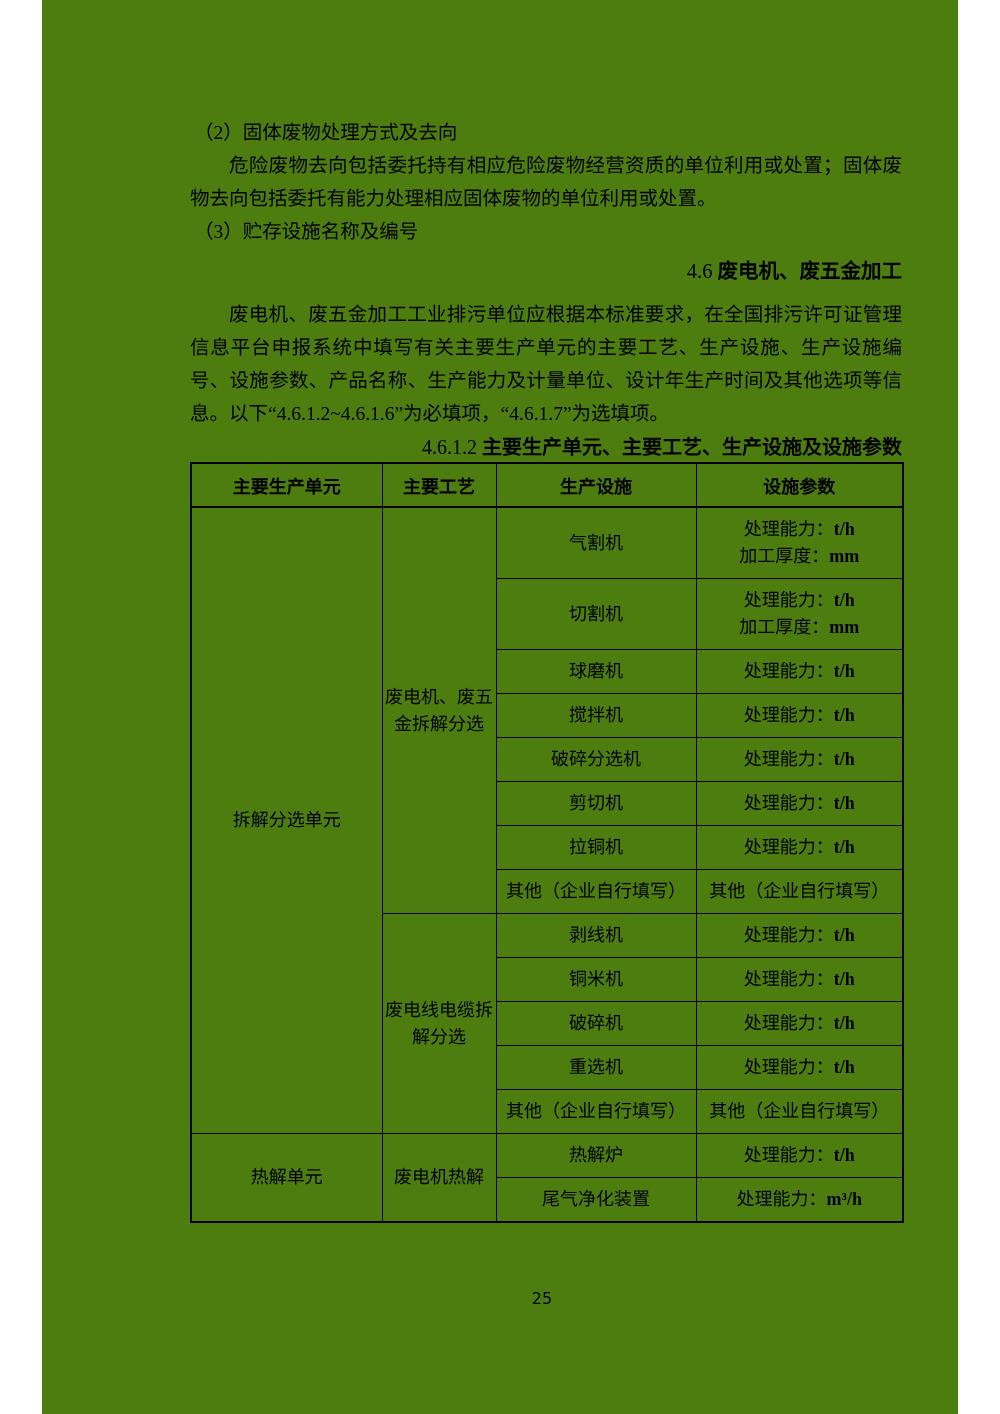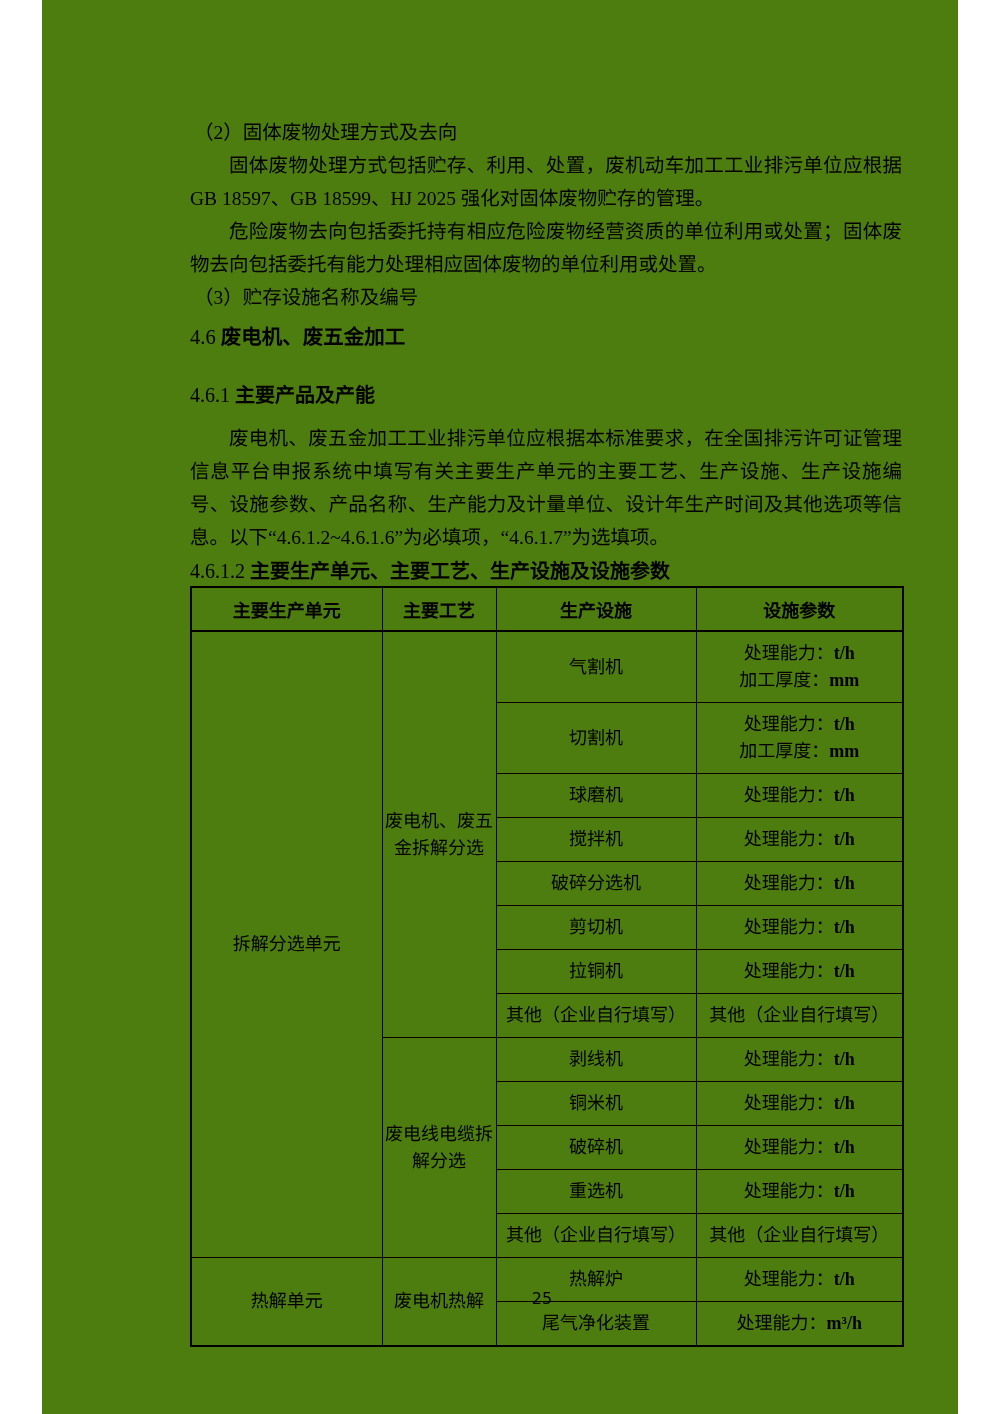--- a/index.html
+++ b/index.html
@@ -31,20 +31,21 @@
     font-size: 19.5px;
     line-height: 33px;
     padding-left: 4px;
     text-align: left;
   }
   
   .sec-heading {
     line-height: 30px;
     font-size: 20.5px;
     white-space: nowrap;
+    text-align: right;
   }
   .sec-heading .num {
     font-family: "Liberation Serif", "DejaVu Serif", serif;
     font-weight: normal;
   }
   .sec-heading .txt {
     font-family: "Liberation Sans", "DejaVu Sans", sans-serif;
     font-weight: bold;
   }
   .h46   { margin-top: 8px; }
@@ -106,27 +107,25 @@
     color: #000;
   }
 </style>
 </head>
 <body>
 
 <div class="page">
   <div class="content">
 
     <p class="item-heading">（2）固体废物处理方式及去向</p>
-    <p class="para">固体废物处理方式包括贮存、利用、处置，废机动车加工工业排污单位应根据 GB 18597、GB 18599、HJ 2025 强化对固体废物贮存的管理。</p>
     <p class="para">危险废物去向包括委托持有相应危险废物经营资质的单位利用或处置；固体废物去向包括委托有能力处理相应固体废物的单位利用或处置。</p>
     <p class="item-heading">（3）贮存设施名称及编号</p>
 
     <p class="sec-heading h46"><span class="num">4.6</span>&nbsp;<span class="txt">废电机、废五金加工</span></p>
 
-    <p class="sec-heading h461"><span class="num">4.6.1</span>&nbsp;<span class="txt">主要产品及产能</span></p>
 
 
     <p class="para p-general">废电机、废五金加工工业排污单位应根据本标准要求，在全国排污许可证管理信息平台申报系统中填写有关主要生产单元的主要工艺、生产设施、生产设施编号、设施参数、产品名称、生产能力及计量单位、设计年生产时间及其他选项等信息。以下“4.6.1.2~4.6.1.6”为必填项，“4.6.1.7”为选填项。</p>
 
     <p class="sec-heading h4612"><span class="num">4.6.1.2</span>&nbsp;<span class="txt">主要生产单元、主要工艺、生产设施及设施参数</span></p>
 
 
 
     <table class="t13">
       <colgroup>

